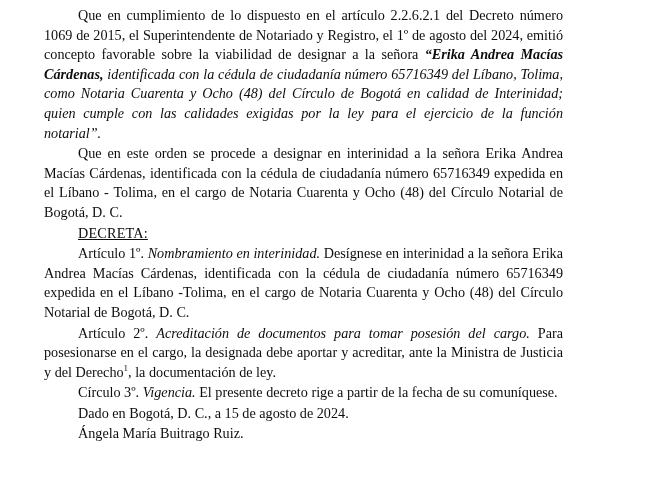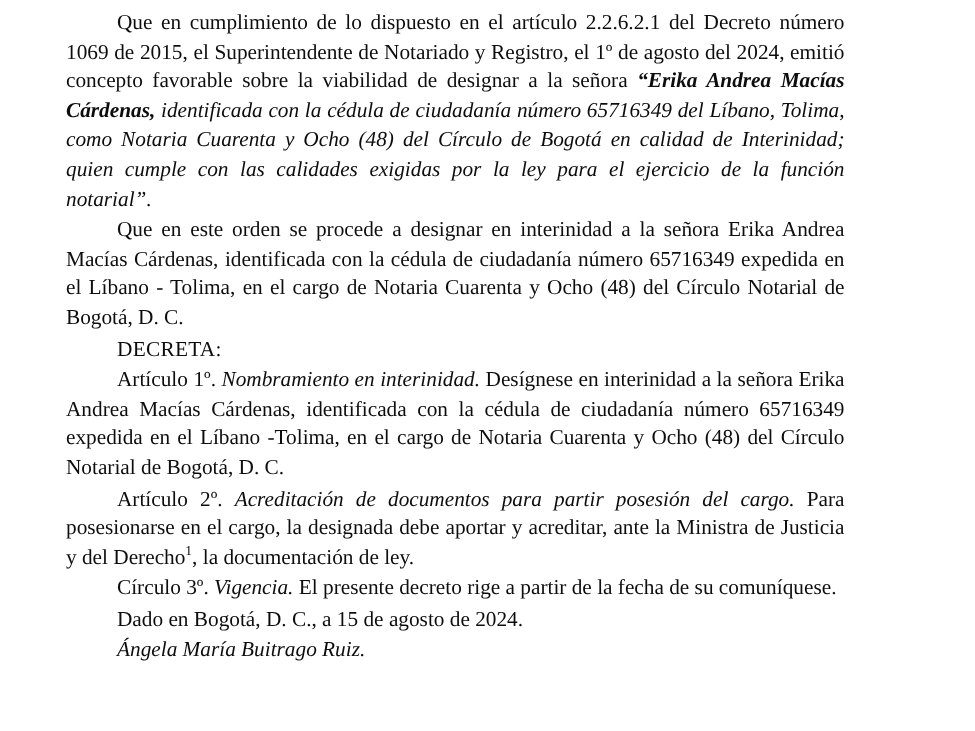--- a/index.html
+++ b/index.html
@@ -38,20 +38,21 @@
     font-weight: bold;
   }
   .center {
     text-align: center;
     text-indent: 0;
     margin: 7px 0 7px 0;
   }
   .decreta {
     font-size: 14.2px;
     letter-spacing: 0.2px;
+    text-decoration: underline;
   }
   sup {
     font-size: 9px;
     vertical-align: super;
     line-height: 0;
   }
   .sig-right {
     margin-top: 16px;
     text-align: center;
     text-indent: 0;
@@ -62,36 +63,35 @@
   .minister-line {
     margin-top: 22px;
     text-indent: 34px;
     font-size: 14.2px;
   }
   .minister-name {
     margin-top: 17px;
     text-align: right;
     text-indent: 0;
     padding-right: 14px;
-    font-style: italic;
     font-size: 14.2px;
   }
 </style>
 </head>
 <body>
 
 <div id="page">
 
   <p class="para"><span>Que en cumplimiento de lo dispuesto en el artículo 2.2.6.2.1 del Decreto número 1069 de 2015, el Superintendente de Notariado y Registro, el 1º de agosto del 2024, emitió concepto favorable sobre la viabilidad de designar a la señora </span><span class="bi">“Erika Andrea Macías Cárdenas,</span><span class="it"> identificada con la cédula de ciudadanía número 65716349 del Líbano, Tolima, como Notaria Cuarenta y Ocho (48) del Círculo de Bogotá en calidad de Interinidad; quien cumple con las calidades exigidas por la ley para el ejercicio de la función notarial”.</span></p>
   <p class="para"><span>Que en este orden se procede a designar en interinidad a la señora Erika Andrea Macías Cárdenas, identificada con la cédula de ciudadanía número 65716349 expedida en el Líbano - Tolima, en el cargo de Notaria Cuarenta y Ocho (48) del Círculo Notarial de Bogotá, D. C.</span></p>
 
   <p class="para center decreta">DECRETA:</p>
 
   <p class="para"><span>Artículo 1º. </span><span class="it">Nombramiento en interinidad.</span><span> Desígnese en interinidad a la señora Erika Andrea Macías Cárdenas, identificada con la cédula de ciudadanía número 65716349 expedida en el Líbano -Tolima, en el cargo de Notaria Cuarenta y Ocho (48) del Círculo Notarial de Bogotá, D. C.</span></p>
-  <p class="para"><span>Artículo 2º. </span><span class="it">Acreditación de documentos para partir posesión del cargo.</span><span> Para posesionarse en el cargo, la designada debe aportar y acreditar, ante la Ministra de Justicia y del Derecho</span><sup>1</sup><span>, la documentación de ley.</span></p>
+  <p class="para"><span>Artículo 2º. </span><span class="it">Acreditación de documentos para tomar posesión del cargo.</span><span> Para posesionarse en el cargo, la designada debe aportar y acreditar, ante la Ministra de Justicia y del Derecho</span><sup>1</sup><span>, la documentación de ley.</span></p>
   <p class="para"><span>Círculo 3º. </span><span class="it">Vigencia.</span><span> El presente decreto rige a partir de la fecha de su comuníquese.</span></p>
 
   <p class="para"><span>Dado en Bogotá, D. C., a 15 de agosto de 2024.</span></p>
 
 
 
   <p class="para minister-name">Ángela María Buitrago Ruiz.</p>
 
 </div>
 

